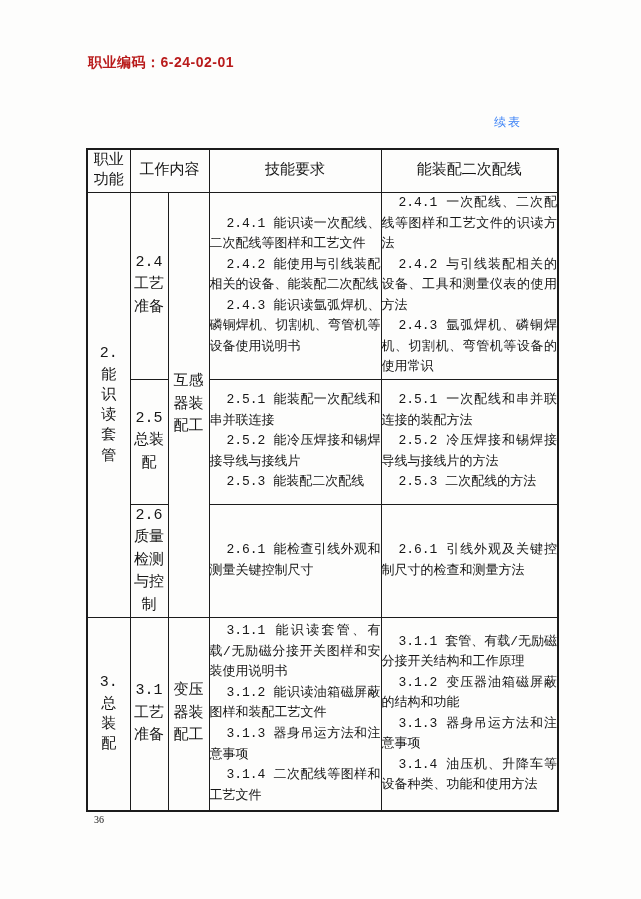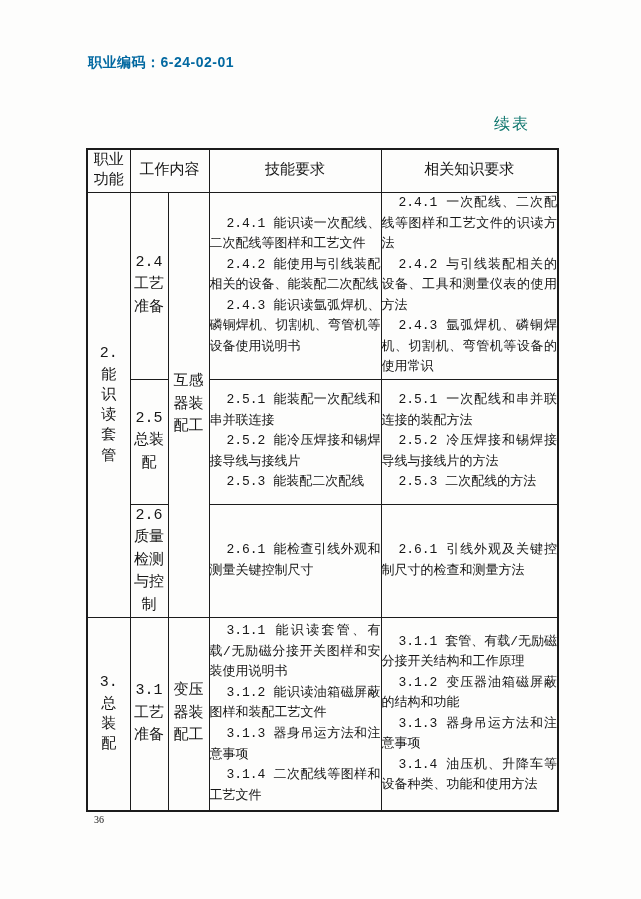--- a/index.html
+++ b/index.html
@@ -17,29 +17,29 @@
     overflow: hidden;
   }
   .occupation-code {
     position: absolute;
     left: 88px;
     top: 54px;
     font-family: "Liberation Sans", "DejaVu Sans", sans-serif;
     font-weight: bold;
     font-size: 14px;
     letter-spacing: 0.5px;
-    color: #0369a1;
+    color: #b91c1c;
   }
   .continuation {
     position: absolute;
     left: 494px;
     top: 114px;
-    font-size: 16px;
+    font-size: 12px;
     letter-spacing: 2px;
-    color: #0f766e;
+    color: #3b82f6;
   }
   table.std-table {
     position: absolute;
     left: 86px;
     top: 148px;
     width: 471px;
     border-collapse: collapse;
     table-layout: fixed;
     border: 2px solid #1c1c1c;
     font-family: Liberation Mono, monospace;
@@ -120,21 +120,21 @@
       <col style="width:38px">
       <col style="width:41px">
       <col style="width:172px">
       <col style="width:177px">
     </colgroup>
     <tbody>
       <tr style="height:43px">
         <th class="hdr">职业功能</th>
         <th class="hdr" colspan="2">工作内容</th>
         <th class="hdr">技能要求</th>
-        <th class="hdr">相关知识要求</th>
+        <th class="hdr">能装配二次配线</th>
       </tr>
 
       <tr style="height:187px">
         <td class="function-cell" rowspan="3">
           <span class="function-inner">
             <span class="function-number">2.</span>
             <span class="function-name">能识读套管</span>
           </span>
         </td>
         <td class="task-cell">2.4 工艺准备</td>

